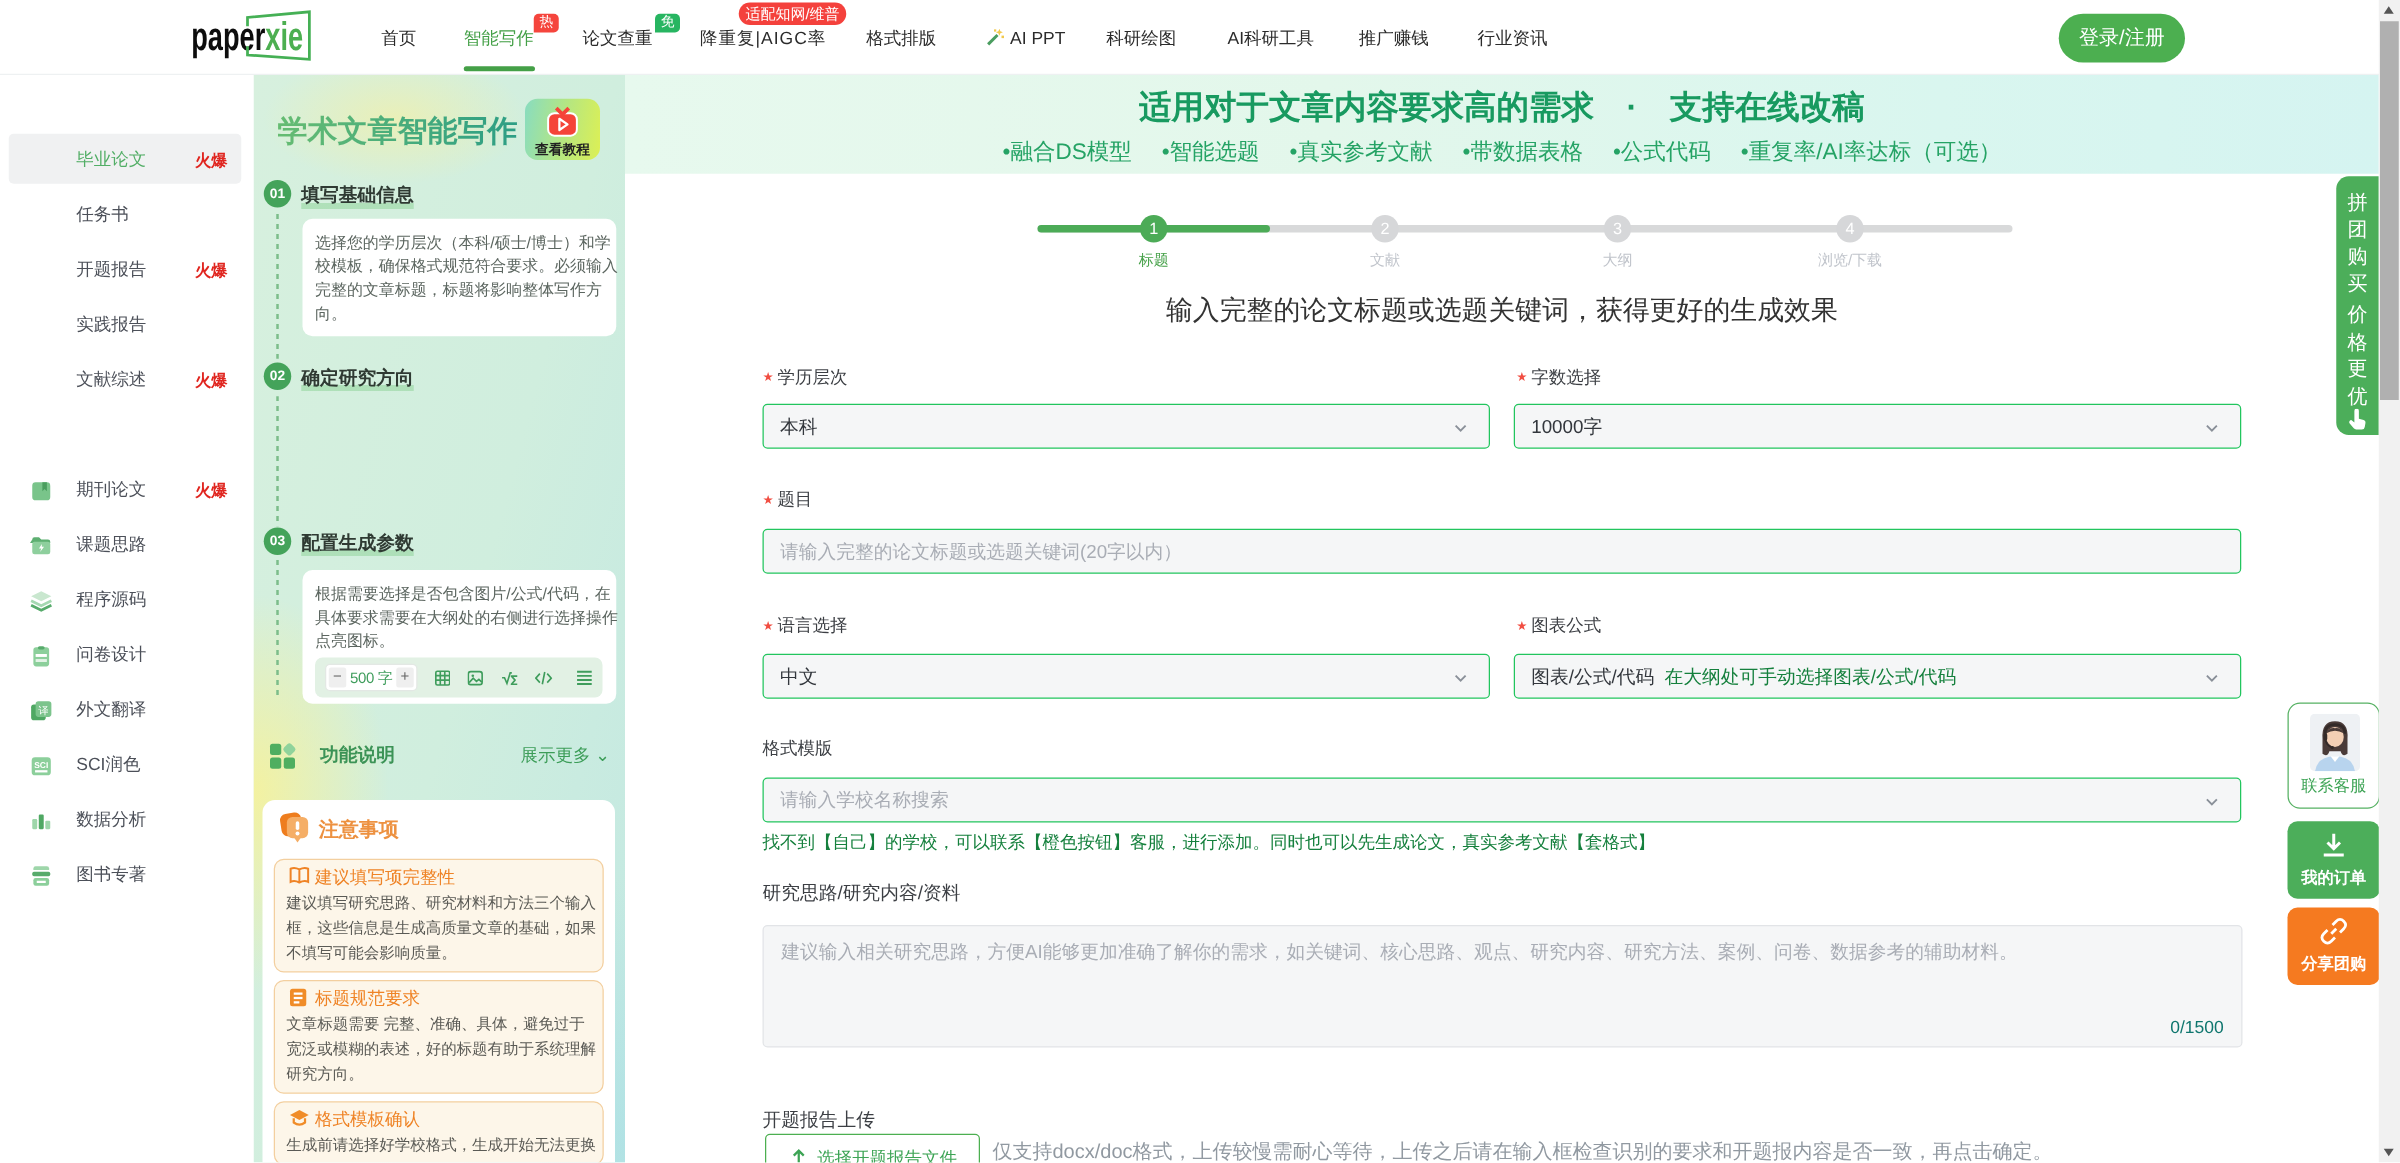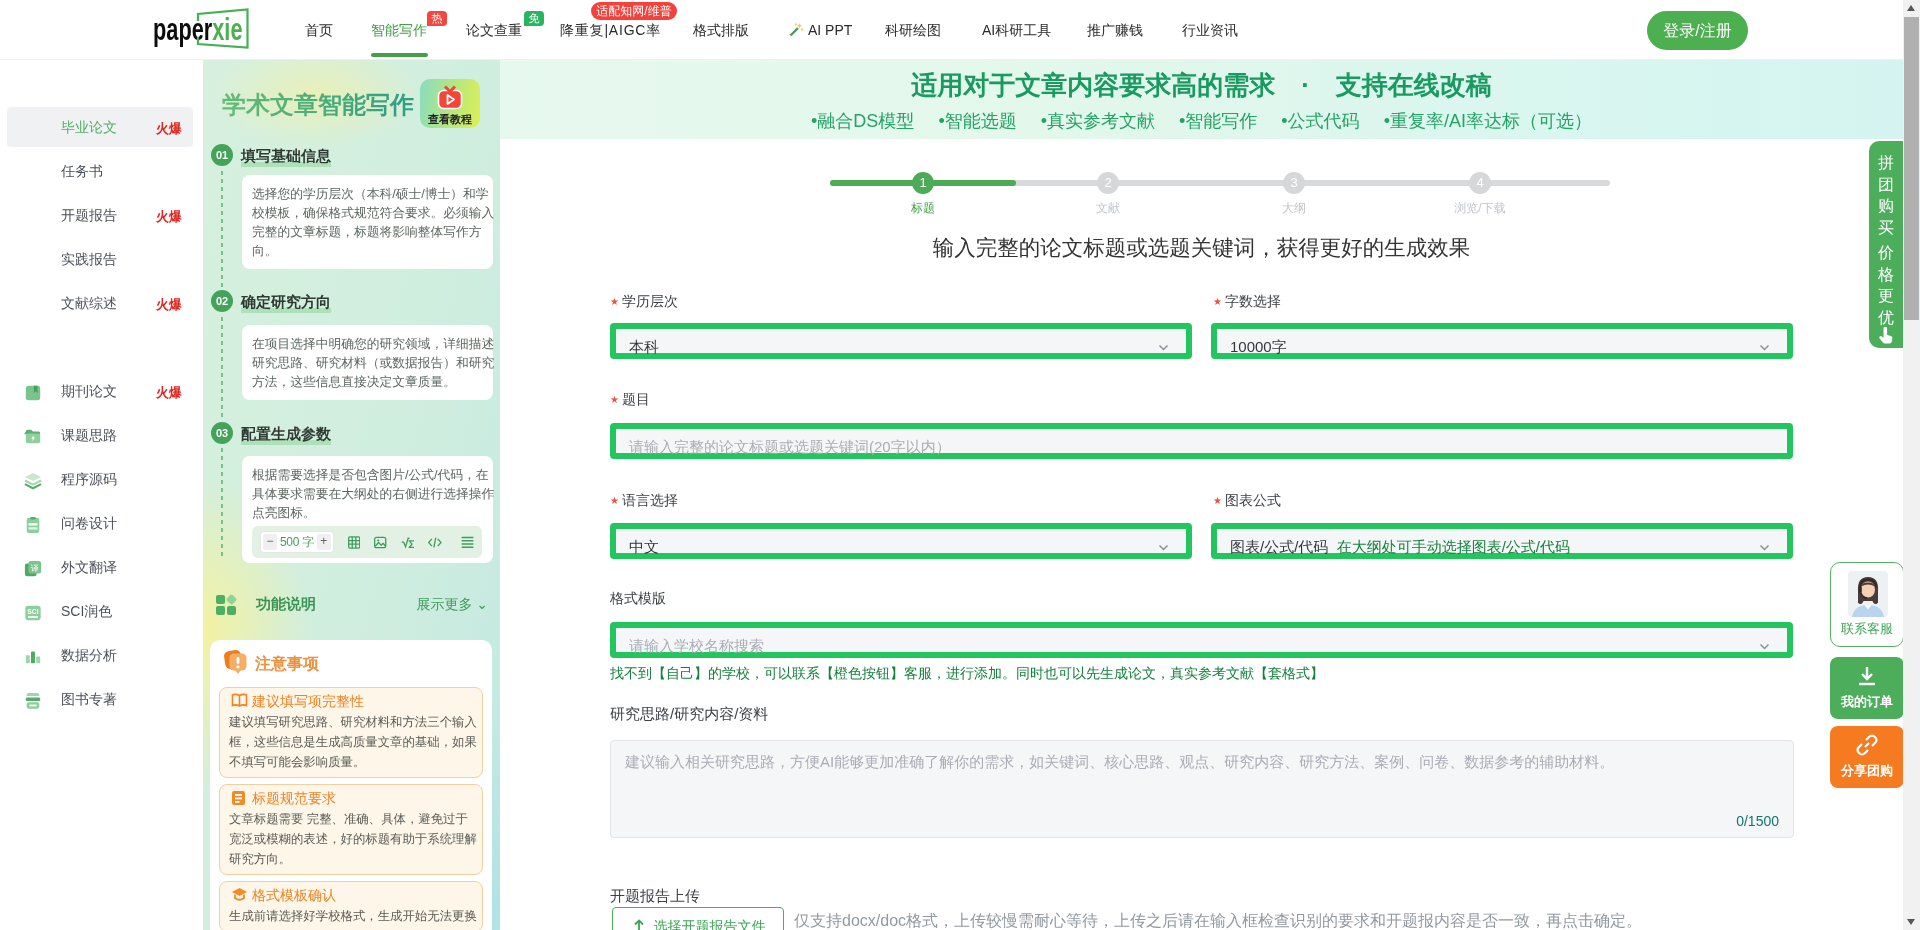--- a/index.html
+++ b/index.html
@@ -69,21 +69,21 @@
 .hero-s span { margin:0 12px; }
 
 .sline { position:absolute; top:120px; left:330px; width:780px; height:5.5px; background:#d8d9da; border-radius:3px; }
 .sline-g { position:absolute; top:120px; left:330px; width:186px; height:5.5px; background:#4cab57; border-radius:3px; }
 .scirc { position:absolute; top:112px; width:22px; height:22px; border-radius:50%; color:#fff; font-size:13px; text-align:center; line-height:22px; }
 .slab { position:absolute; top:140px; font-size:12px; color:#c0c4cb; text-align:center; width:90px; }
 .form-h { position:absolute; top:173px; width:100%; text-align:center; font-size:21.5px; color:#333; font-weight:500; }
 
 .flabel { position:absolute; font-size:14px; color:#3c3f44; }
 .flabel .star { color:#f14e42; margin-right:3px; font-size:10px; vertical-align:1px; }
-.fctrl { position:absolute; background:#f5f6f7; border:6px solid #22c55e; border-radius:4px; height:36px; font-size:15px; color:#33373d; line-height:36px; padding-left:13px; }
+.fctrl { position:absolute; background:#f5f6f7; border:1px solid #22c55e; border-radius:4px; height:36px; font-size:15px; color:#33373d; line-height:36px; padding-left:13px; }
 .fph { color:#a9adb5; }
 .chev { position:absolute; width:11px; height:11px; }
 .orange { color:#15803d; }
 .fta { position:absolute; left:110px; top:680px; width:1184px; height:98px; background:#f5f6f7; border:1px solid #e2e4e7; border-radius:4px; font-size:15px; color:#a9adb5; padding:11px 14px; line-height:20px; }
 .counter { position:absolute; right:14px; bottom:6px; font-size:14px; color:#0f766e; }
 .upl-btn { position:absolute; left:112px; top:847px; width:172px; height:38px; border:1px solid #4caf50; border-radius:4px; color:#3da455; font-size:14px; line-height:36px; text-align:center; background:#fff; }
 .upl-hint { position:absolute; left:294px; top:851px; font-size:16px; color:#9199a1; }
 
 
 .grp-tab { position:absolute; left:1869px; top:141px; width:34px; height:207px; background:#4cae5a; border-radius:10px 0 0 10px; z-index:6; }
@@ -99,21 +99,21 @@
 #sbar { position:absolute; left:1903px; top:0; width:17px; height:930px; background:#f1f1f1; z-index:10; }
 #sbar .thumb { position:absolute; left:1px; top:17px; width:15px; height:303px; background:#b0b0b0; }
 #sbar .ar { position:absolute; left:4px; width:0; height:0; }
 </style>
 </head>
 <body>
 
 <div id="main">
   <div id="hero">
     <div class="hero-t">适用对于文章内容要求高的需求　·　支持在线改稿</div>
-    <div class="hero-s"><span>•融合DS模型</span><span>•智能选题</span><span>•真实参考文献</span><span>•智能写作</span><span>•公式代码</span><span>•重复率/AI率达标（可选）</span></div>
+    <div class="hero-s"><span>•融合DS模型</span><span>•智能选题</span><span>•真实参考文献</span><span>•带数据表格</span><span>•公式代码</span><span>•重复率/AI率达标（可选）</span></div>
   </div>
   <div class="sline"></div>
   <div class="sline-g"></div>
   <div class="scirc" style="left:412px;background:#4cab57;">1</div>
   <div class="scirc" style="left:597px;background:#d6d7d9;">2</div>
   <div class="scirc" style="left:783px;background:#d6d7d9;">3</div>
   <div class="scirc" style="left:969px;background:#d6d7d9;">4</div>
   <div class="slab" style="left:378px;color:#44a047;">标题</div>
   <div class="slab" style="left:563px;">文献</div>
   <div class="slab" style="left:749px;">大纲</div>
@@ -283,21 +283,20 @@
       </svg>
     <div class="tut-txt">查看教程</div>
   </div>
   <div class="stepnum" style="left:8px;top:84px;">01</div>
   <div class="steplab" style="left:38px;top:87px;">填写基础信息</div>
   <div class="dash" style="left:18px;top:111px;height:116px;"></div>
   <div class="mid-card" style="top:115px;">选择您的学历层次（本科/硕士/博士）和学<br>校模板，确保格式规范符合要求。必须输入<br>完整的文章标题，标题将影响整体写作方<br>向。</div>
   <div class="stepnum" style="left:8px;top:230px;">02</div>
   <div class="steplab" style="left:38px;top:233px;">确定研究方向</div>
   <div class="dash" style="left:18px;top:257px;height:104px;"></div>
-  <div class="mid-card" style="top:265px;">在项目选择中明确您的研究领域，详细描述<br>研究思路、研究材料（或数据报告）和研究<br>方法，这些信息直接决定文章质量。</div>
   <div class="stepnum" style="left:8px;top:362px;">03</div>
   <div class="steplab" style="left:38px;top:365px;">配置生成参数</div>
   <div class="dash" style="left:18px;top:388px;height:112px;"></div>
   <div class="mid-card" style="top:396px;padding-bottom:5px;">根据需要选择是否包含图片/公式/代码，在<br>具体要求需要在大纲处的右侧进行选择操作<br>点亮图标。
     <div class="icobar">
       <div class="wordbox">
           <b>−</b>
           <span>500 字</span>
           <b>+</b>
         </div>

